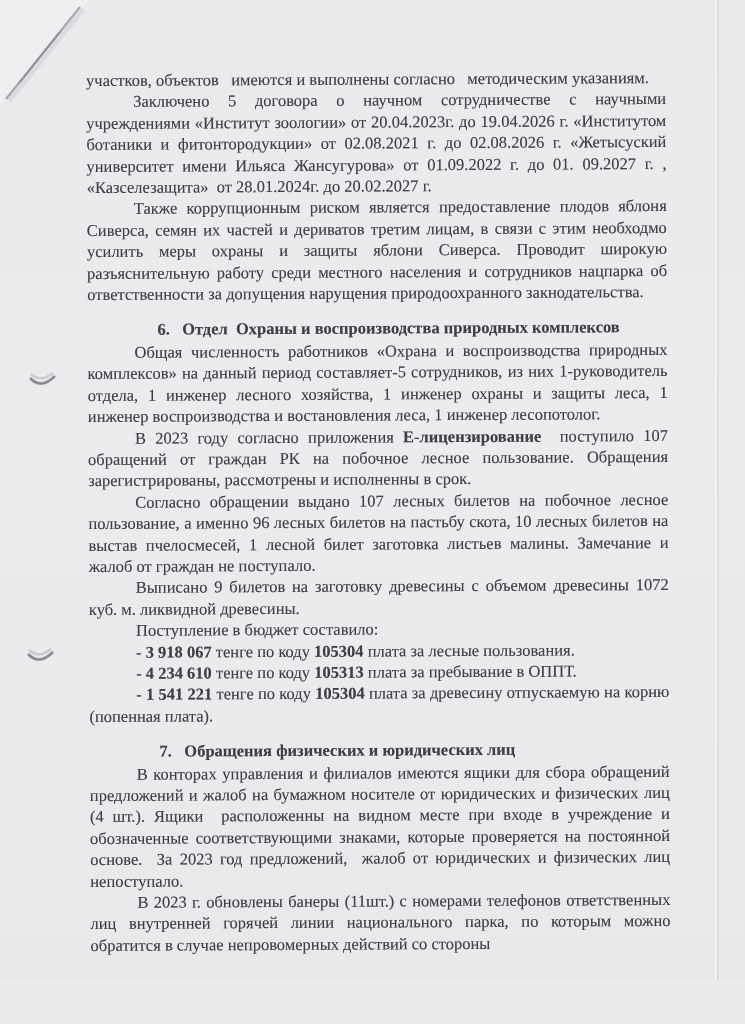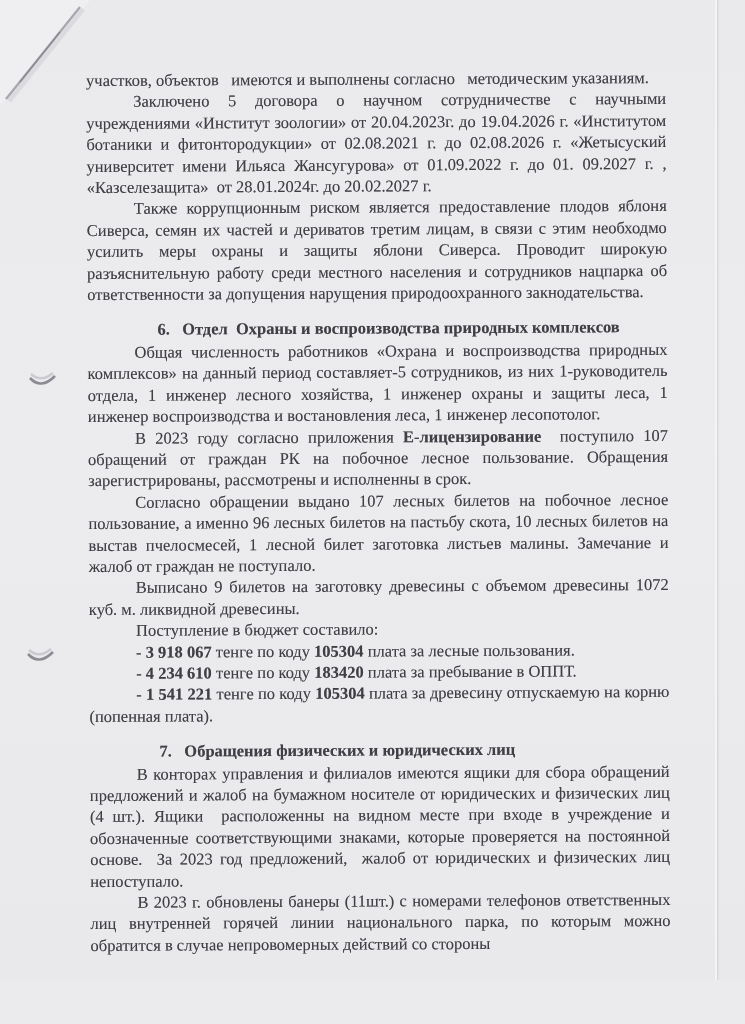--- a/index.html
+++ b/index.html
@@ -77,20 +77,20 @@
       <p class="para no-indent"><span>участков, объектов&nbsp;&nbsp; имеются и выполнены согласно&nbsp;&nbsp; методическим указаниям.</span></p>
       <p class="para"><span>Заключено 5 договора о научном сотрудничестве с научными учреждениями «Институт зоологии» от 20.04.2023г. до 19.04.2026 г. «Институтом ботаники и фитонтородукции» от 02.08.2021 г. до 02.08.2026 г. «Жетысуский университет имени Ильяса Жансугурова» от 01.09.2022 г. до 01. 09.2027 г. , «Казселезащита»&nbsp; от 28.01.2024г. до 20.02.2027 г.</span></p>
       <p class="para"><span>Также коррупционным риском является предоставление плодов яблоня Сиверса, семян их частей и дериватов третим лицам, в связи с этим необходмо усилить меры охраны и защиты яблони Сиверса. Проводит широкую разъяснительную работу среди местного населения и сотрудников нацпарка об ответственности за допущения нарущения природоохранного закнодательства.</span></p>
       <p class="heading"><span class="bold">6.&nbsp;&nbsp; Отдел&nbsp; Охраны и воспроизводства природных комплексов</span></p>
       <p class="para"><span>Общая численность работников «Охрана и воспроизводства природных комплексов» на данный период составляет-5 сотрудников, из них 1-руководитель отдела, 1 инженер лесного хозяйства, 1 инженер охраны и защиты леса, 1 инженер воспроизводства и востановления леса, 1 инженер лесопотолог.</span></p>
       <p class="para"><span>В 2023 году согласно приложения </span><span class="bold">Е-лицензирование</span><span>&nbsp; поступило 107 обращений от граждан РК на побочное лесное пользование. Обращения зарегистрированы, рассмотрены и исполненны в срок.</span></p>
       <p class="para"><span>Согласно обращении выдано 107 лесных билетов на побочное лесное пользование, а именно 96 лесных билетов на пастьбу скота, 10 лесных билетов на выстав пчелосмесей, 1 лесной билет заготовка листьев малины. Замечание и жалоб от граждан не поступало.</span></p>
       <p class="para"><span>Выписано 9 билетов на заготовку древесины с объемом древесины 1072 куб. м. ликвидной древесины.</span></p>
       <p class="para"><span>Поступление в бюджет составило:</span></p>
       <p class="para"><span>- </span><span class="bold">3&nbsp;918&nbsp;067</span><span> тенге по коду </span><span class="bold">105304</span><span> плата за лесные пользования.</span></p>
-      <p class="para"><span>- </span><span class="bold">4&nbsp;234&nbsp;610</span><span> тенге по коду </span><span class="bold">183420</span><span> плата за пребывание в ОППТ.</span></p>
+      <p class="para"><span>- </span><span class="bold">4&nbsp;234&nbsp;610</span><span> тенге по коду </span><span class="bold">105313</span><span> плата за пребывание в ОППТ.</span></p>
       <p class="para"><span>- </span><span class="bold">1&nbsp;541&nbsp;221</span><span> тенге по коду </span><span class="bold">105304</span><span> плата за древесину отпускаемую на корню (попенная плата).</span></p>
       <p class="heading"><span class="bold">7.&nbsp;&nbsp; Обращения физических и юридических лиц</span></p>
       <p class="para"><span>В конторах управления и филиалов имеются ящики для сбора обращений предложений и жалоб на бумажном носителе от юридических и физических лиц (4 шт.). Ящики&nbsp; расположенны на видном месте при входе в учреждение и обозначенные соответствующими знаками, которые проверяется на постоянной основе.&nbsp; За 2023 год предложений,&nbsp; жалоб от юридических и физических лиц непоступало.</span></p>
       <p class="para"><span>В 2023 г. обновлены банеры (11шт.) с номерами телефонов ответственных лиц внутренней горячей линии национального парка, по которым можно обратится в случае непровомерных действий со стороны</span></p>
     </div>
 
 </div>
 
 </body></html>

